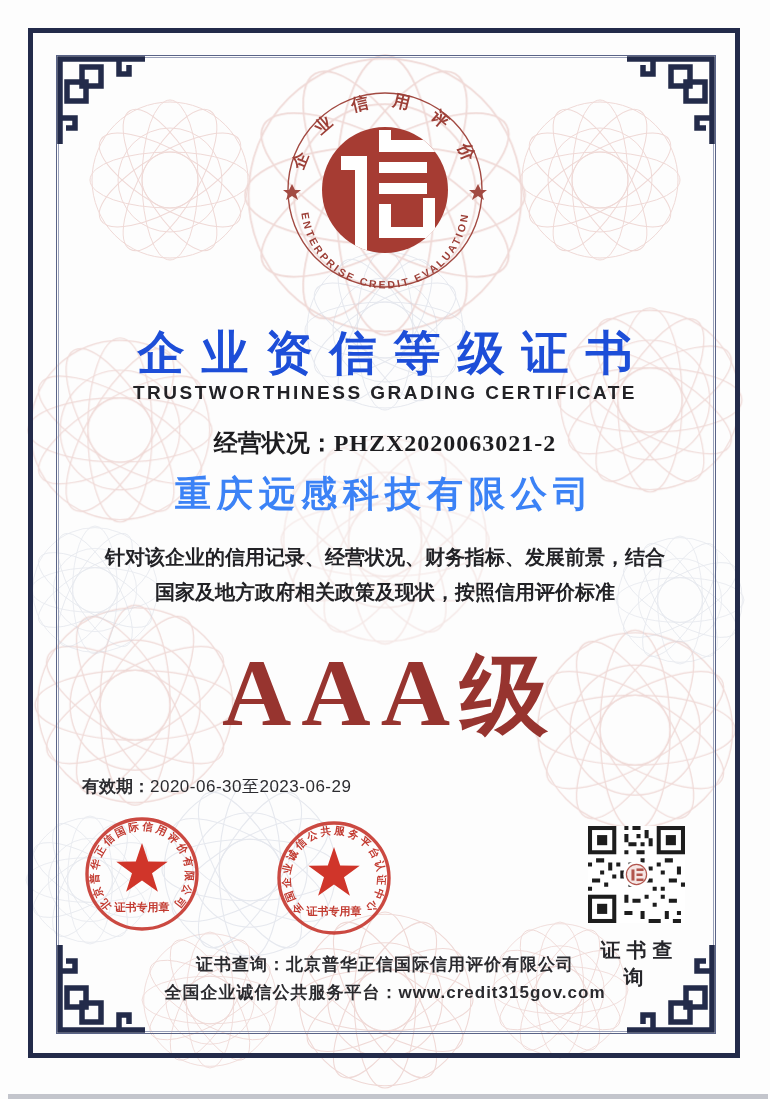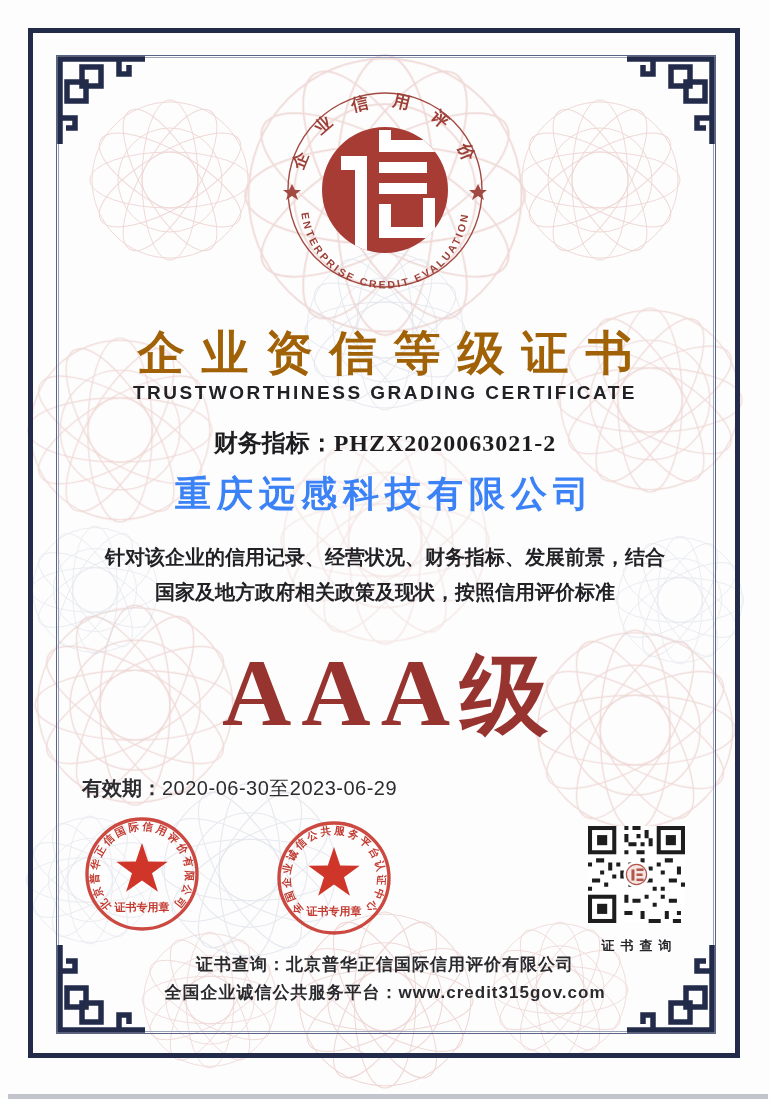--- a/index.html
+++ b/index.html
@@ -22,49 +22,49 @@
   .corner.bl{left:-4px;bottom:-4px;transform:scaleY(-1);}
   .corner.br{right:-4px;bottom:-4px;transform:scale(-1,-1);}
   .scan-shadow{position:absolute;left:8px;right:2px;bottom:0;height:5px;
     background:#b4b7bf;opacity:.8;z-index:4;}
 
   
   .content{position:absolute;inset:0;z-index:5;}
   .emblem{position:absolute;left:270px;top:86px;width:230px;height:216px;}
 
   .title{position:absolute;left:0;top:322px;width:100%;text-align:center;
-    font-size:47px;font-weight:700;color:#a16207;letter-spacing:17px;
+    font-size:47px;font-weight:700;color:#1d4ed8;letter-spacing:17px;
     text-indent:17px;font-family:"Liberation Sans","DejaVu Sans",sans-serif;}
   .subtitle{position:absolute;left:0;top:382px;width:100%;text-align:center;
     font-size:19px;font-weight:700;color:#222226;letter-spacing:2.5px;}
   .certno{position:absolute;left:0;top:427px;width:100%;text-align:center;
     font-size:24px;color:#1d1d20;}
   .certno .lbl{font-weight:700;}
   .certno .num{font-family:"Liberation Serif","DejaVu Serif",serif;font-weight:700;letter-spacing:1px;}
   .company{position:absolute;left:0;top:470px;width:100%;text-align:center;
     font-size:36px;font-weight:700;color:#3b82f6;letter-spacing:6px;
     font-family:"Liberation Serif","DejaVu Serif",serif;}
   .bodytext{position:absolute;left:85px;top:540px;width:600px;text-align:center;
     font-size:20px;font-weight:600;color:#222226;line-height:35px;}
   .grade{position:absolute;left:0;top:636px;width:100%;text-align:center;color:#97342f;}
   .grade .latin{font-family:Liberation Serif, serif;
     font-size:96px;font-weight:700;letter-spacing:10px;}
   .grade .suffix{font-size:88px;font-weight:700;letter-spacing:0;
     font-family:"Liberation Serif","DejaVu Serif",serif;}
-  .validity{position:absolute;left:82px;top:775px;font-size:20px;color:#2c2c30;font-weight:600;}
+  .validity{position:absolute;left:82px;top:775px;font-size:17px;color:#2c2c30;font-weight:600;}
   .validity .val{font-weight:500;letter-spacing:.5px;}
 
   .stamp{position:absolute;width:124px;height:124px;}
   .stamp.s1{left:80px;top:812px;}
   .stamp.s2{left:272px;top:816px;}
 
   .phzx{position:absolute;left:436px;top:826px;width:128px;text-align:center;}
   .phzx .caption{margin-top:8px;font-size:15px;font-weight:700;color:#23252e;letter-spacing:6px;text-indent:6px;}
   .qr{position:absolute;left:588px;top:826px;width:97px;text-align:center;}
-  .qr .caption{margin-top:10px;font-size:13px;font-weight:700;color:#26262a;letter-spacing:6px;text-indent:6px;}
+  .qr .caption{margin-top:10px;font-size:20px;font-weight:700;color:#26262a;letter-spacing:6px;text-indent:6px;}
 
   .footer1{position:absolute;left:0;top:953px;width:100%;text-align:center;
     font-size:17px;font-weight:700;color:#2a2a2e;letter-spacing:1px;}
   .footer2{position:absolute;left:0;top:981px;width:100%;text-align:center;
     font-size:17px;font-weight:700;color:#2a2a2e;letter-spacing:1px;}
 </style>
 </head>
 <body>
 
 <div class="page">
@@ -175,21 +175,21 @@
         <rect x="109" y="118" width="12" height="34"></rect>
         <rect x="109" y="141" width="56" height="11"></rect>
         <rect x="153" y="112" width="12" height="40"></rect>
       </g>
     </svg>
 
     <div class="title">企业资信等级证书</div>
     <div class="subtitle">TRUSTWORTHINESS GRADING CERTIFICATE</div>
 
     <div class="certno">
-      <span class="lbl">财务指标：</span><span class="num">PHZX2020063021-2</span>
+      <span class="lbl">经营状况：</span><span class="num">PHZX2020063021-2</span>
     </div>
 
     <div class="company">重庆远感科技有限公司</div>
 
     <div class="bodytext">
       <div>针对该企业的信用记录、经营状况、财务指标、发展前景，结合</div>
       <div>国家及地方政府相关政策及现状，按照信用评价标准</div>
     </div>
 
     <div class="grade">

